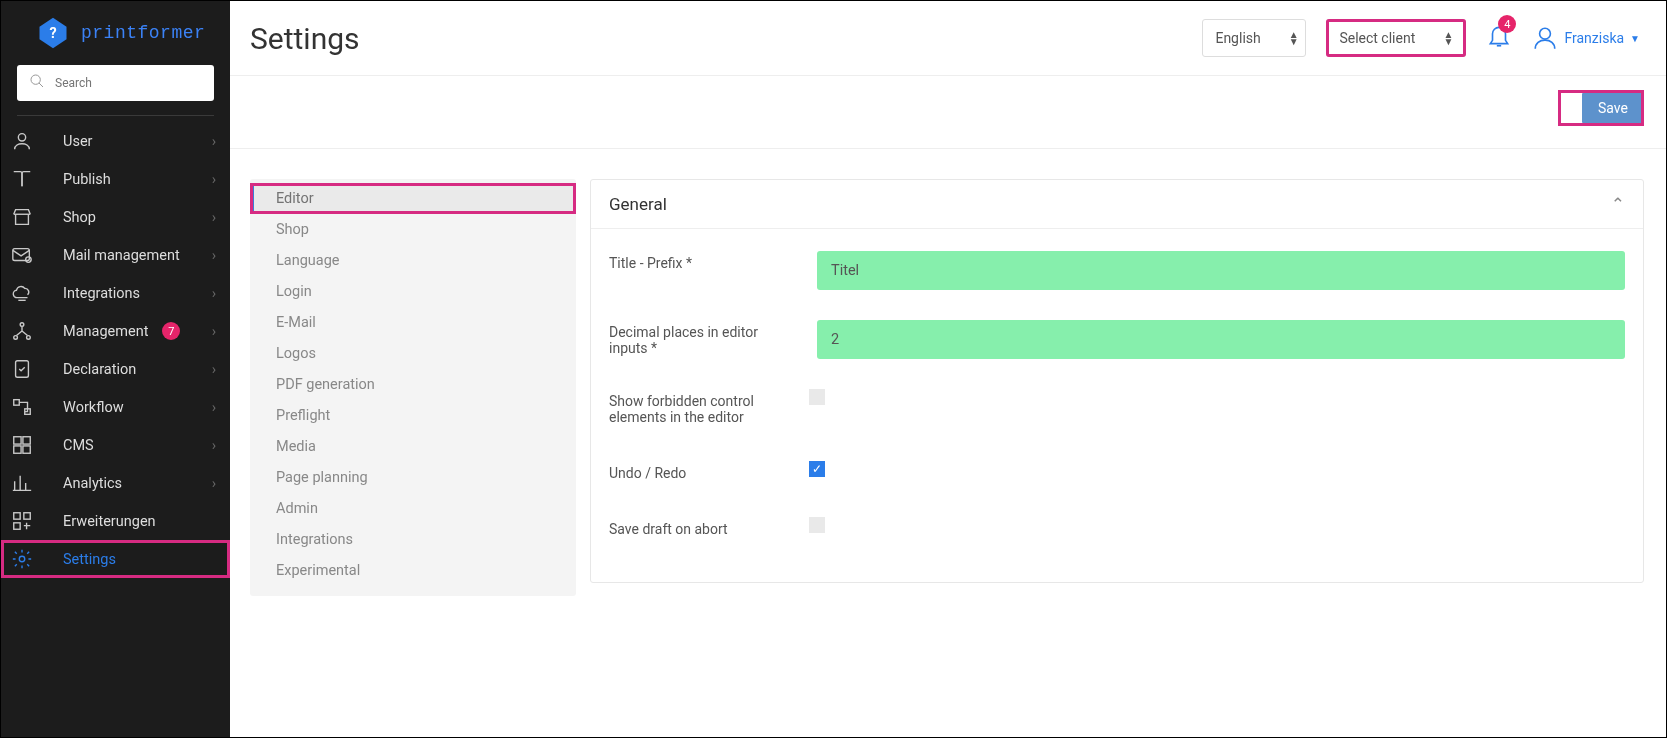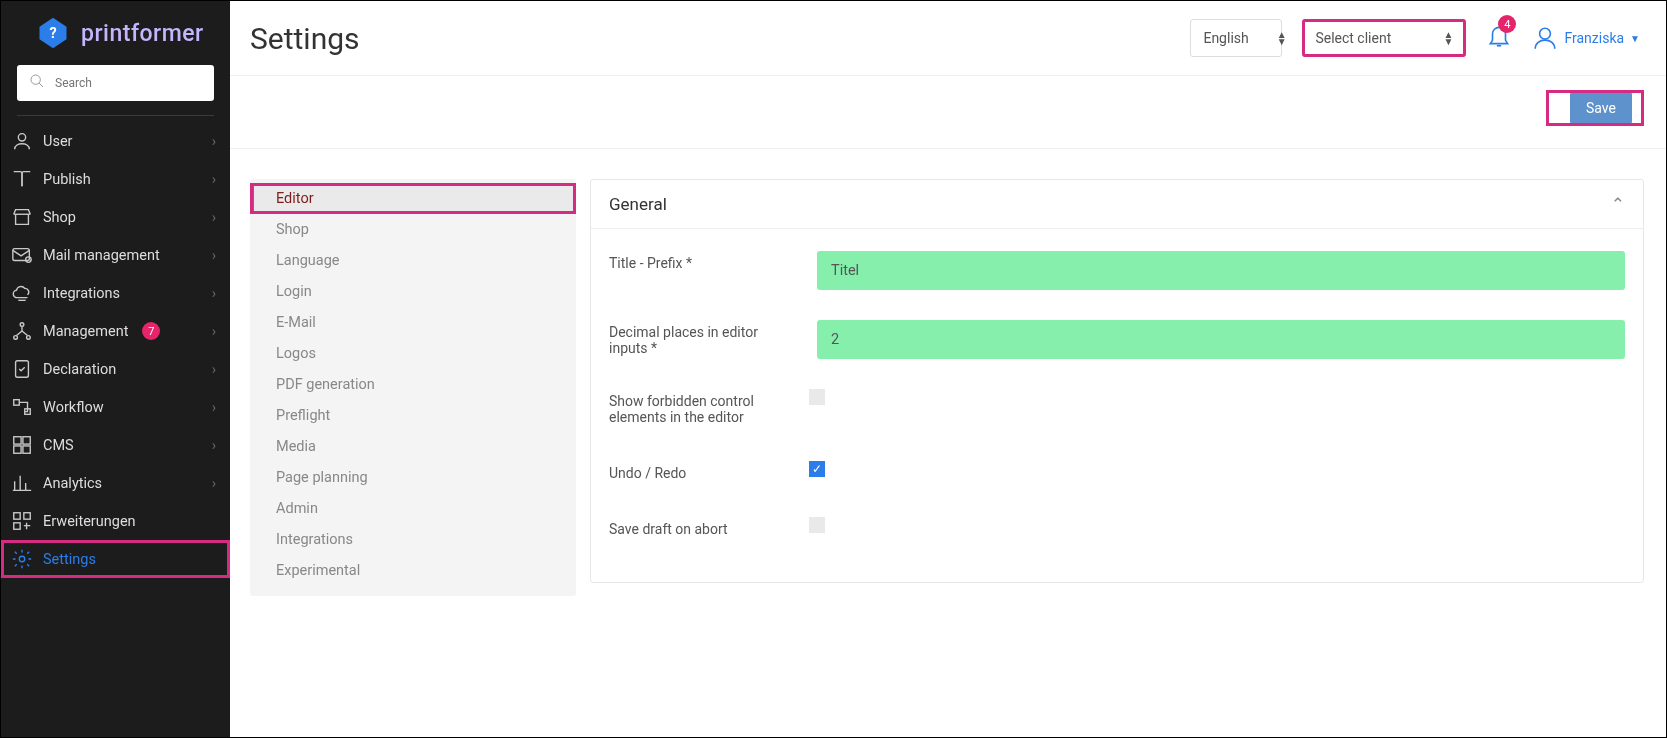--- a/index.html
+++ b/index.html
@@ -3,57 +3,57 @@
 <meta charset="utf-8">
 <style>
   * { box-sizing: border-box; margin: 0; padding: 0; font-family: -apple-system, BlinkMacSystemFont, "Segoe UI", Roboto, Arial, sans-serif; }
   body { background: #fff; color: #333; }
   .app { display: flex; width: 1667px; height: 738px; border: 1px solid #000; }
 
   
   .sidebar { width: 229px; background: #1c1c1c; color: #c9c9c9; display: flex; flex-direction: column; padding-top: 14px; }
   .logo-row { display: flex; align-items: center; gap: 10px; padding: 0 18px 14px 34px; }
   .logo-icon { width: 36px; height: 36px; }
-  .logo-text { color: #c4b5fd; font-size: 23px; font-weight: 500; letter-spacing: 0.5px; }
+  .logo-text { color: #3b82f6; font-size: 18px; font-weight: 500; letter-spacing: 0.5px; font-family: Liberation Mono, monospace; }
   .search-wrap { padding: 0 16px 14px; }
   .search-box { display: flex; align-items: center; gap: 10px; background: #fff; border-radius: 3px; padding: 8px 12px; }
   .search-input { border: none; outline: none; font-size: 12px; color: #a21caf; width: 100%; }
   .divider { height: 1px; background: #3a3a3a; margin: 0 16px 6px; }
   .nav { display: flex; flex-direction: column; }
   .nav-item { display: flex; align-items: center; justify-content: space-between; padding: 8px 14px 8px 10px; cursor: pointer; font-size: 14.5px; }
   .nav-item-left { display: flex; align-items: center; gap: 10px; }
   .nav-icon { width: 22px; height: 22px; display: flex; align-items: center; justify-content: center; }
-  .nav-label { color: #ddd; }
+  .nav-label { color: #ddd; margin-left: 20px; }
   .nav-chevron { color: #666; }
   .nav-badge { background: #e6246a; color: #fff; border-radius: 9px; min-width: 18px; height: 18px; font-size: 11px; display: inline-flex; align-items: center; justify-content: center; padding: 0 5px; margin-left: 4px;}
   .nav-item.active { background: #1c1c1c; }
   .nav-item.active .nav-label { color: #2b7de9; }
   .highlight-pink { outline: 3px solid #d62b82; outline-offset: -3px; }
 
   
   .main { flex: 1; display: flex; flex-direction: column; }
   .topbar { display: flex; align-items: center; justify-content: space-between; padding: 18px 26px 18px 20px; border-bottom: 1px solid #eee; }
   .page-title { font-size: 30px; font-weight: 400; color: #333; }
   .topbar-right { display: flex; align-items: center; gap: 20px; }
   .select-box { display: flex; align-items: center; justify-content: space-between; border: 1px solid #ddd; border-radius: 3px; padding: 10px 12px; font-size: 14px; color: #555; background: #fff; cursor: pointer; }
   .select-box .sel-arrows { margin-left: 28px; color: #555; font-size: 10px; line-height: 7px; }
-  .select-lang { width: 92px; }
-  .select-client { width: 164px; }
+  .select-lang { width: 104px; }
+  .select-client { width: 140px; }
   .bell-wrap { position: relative; cursor: pointer; }
   .bell-badge { position: absolute; top: -6px; right: -4px; background: #e6246a; color: #fff; border-radius: 50%; width: 18px; height: 18px; font-size: 11px; display: flex; align-items: center; justify-content: center; }
   .user-wrap { display: flex; align-items: center; gap: 6px; color: #2b7de9; font-size: 14px; cursor: pointer; }
   .user-caret { color: #2b7de9; font-size: 10px; }
 
   .savebar { display: flex; justify-content: flex-end; padding: 14px 22px 22px; border-bottom: 1px solid #eee; }
   .save-btn { background: #5d92cc; color: #fff; border: none; padding: 7px 16px; font-size: 14px; cursor: pointer; border-radius: 1px; }
 
   .content { display: flex; gap: 14px; padding: 30px 22px 0 20px; align-items: flex-start; }
   .subnav { width: 326px; background: #f4f4f4; border-radius: 3px; padding: 4px 0 10px; }
   .subnav-item { padding: 7px 10px 7px 26px; font-size: 14.5px; color: #888; cursor: pointer; }
-  .subnav-item.active { color: #7f1d1d; background: #eaeaea; border-left: 4px solid #3b7dd8; padding-left: 22px; }
+  .subnav-item.active { color: #737373; background: #eaeaea; border-left: 4px solid #3b7dd8; padding-left: 22px; }
 
   .panel { flex: 1; border: 1px solid #e7e7e7; border-radius: 3px; }
   .panel-header { display: flex; align-items: center; justify-content: space-between; padding: 14px 18px; border-bottom: 1px solid #eee; font-size: 17px; color: #333; }
   .panel-body { padding: 22px 18px 30px; }
   .form-row { display: flex; align-items: flex-start; gap: 28px; margin-bottom: 30px; }
   .form-label { width: 180px; font-size: 14px; color: #555; padding-top: 4px; }
   .form-input { flex: 1; background: #86efac; border: none; border-radius: 3px; padding: 11px 14px; font-size: 14.5px; color: #555; }
   .form-check-row { display: flex; align-items: flex-start; gap: 20px; margin-bottom: 36px; }
   .checkbox-box { width: 16px; height: 16px; border: none; background: #e9e9e9; display: inline-flex; align-items: center; justify-content: center; }
   .checkbox-box.checked { background: #2b7de9; }
@@ -268,21 +268,21 @@
               <circle cx="12" cy="8" r="5"></circle>
               <path d="M3 22c0-5 4-8 9-8s9 3 9 8"></path>
             </svg>
           <span>Franziska</span>
           <span class="user-caret">▼</span>
         </div>
       </div>
     </div>
 
     <div class="savebar">
-      <span class="highlight-pink" style="padding:3px 12px 3px 24px; display:inline-block;margin-left:8px;">
+      <span class="highlight-pink" style="padding:3px 0 3px 24px; display:inline-block;margin-left:8px;">
         <button class="save-btn">Save</button>
       </span>
     </div>
 
     <div class="content">
       <div class="subnav">
         <div class="subnav-item active highlight-pink">Editor</div>
         <div class="subnav-item">Shop</div>
         <div class="subnav-item">Language</div>
         <div class="subnav-item">Login</div>

